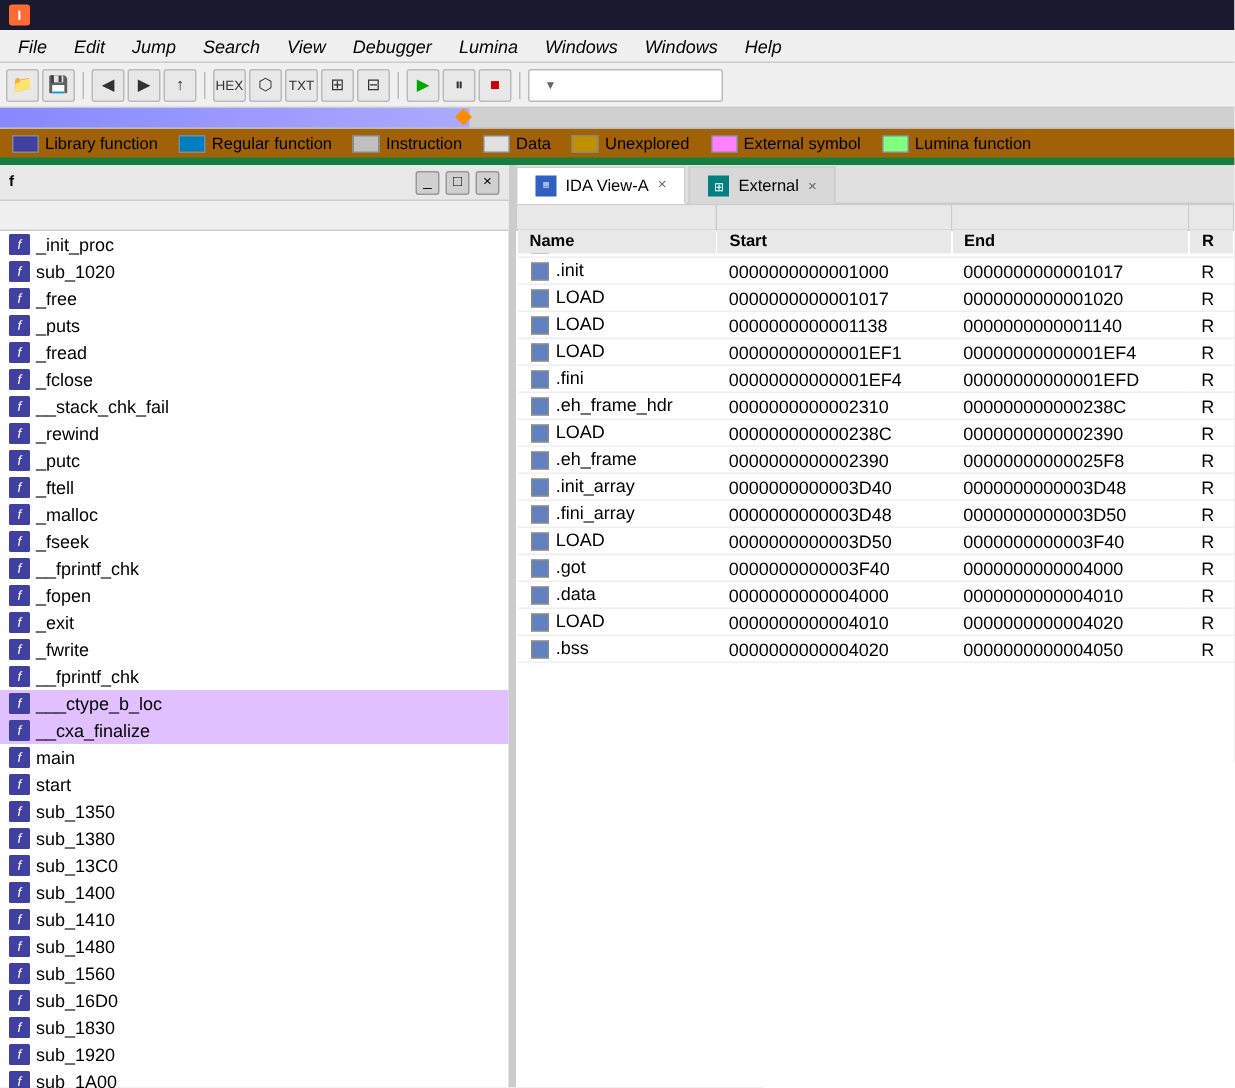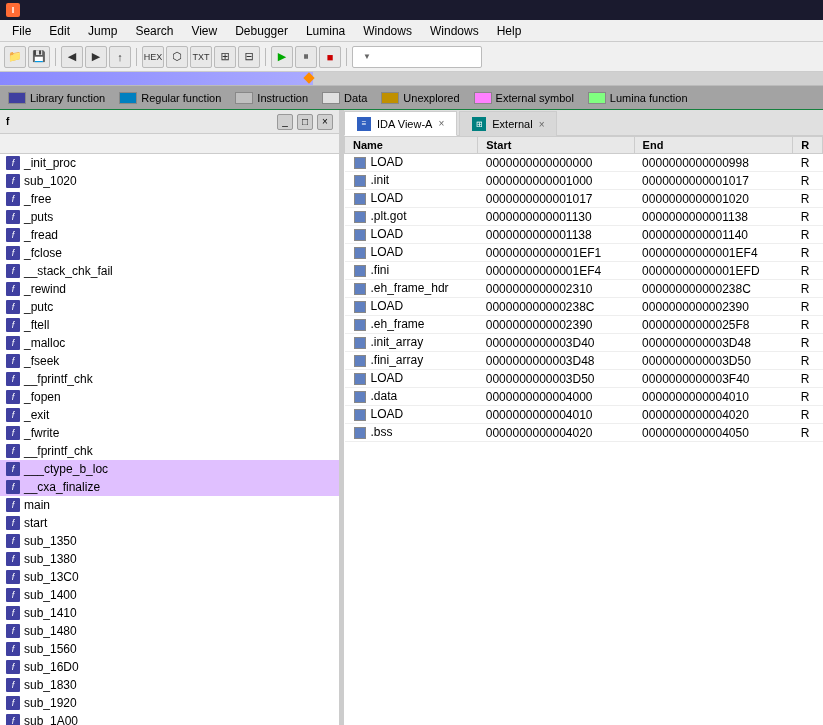--- a/index.html
+++ b/index.html
@@ -21,21 +21,21 @@
     
     #menubar {
       background: #f0f0f0;
       display: flex;
       padding: 2px 4px;
       gap: 2px;
       border-bottom: 1px solid #ccc;
       height: 22px;
       align-items: center;
     }
-    .menu-item { padding: 2px 8px; font-size: 12px; cursor: pointer; border-radius: 2px; }
+    .menu-item { padding: 2px 8px; font-size: 12px; cursor: pointer; border-radius: 2px; font-style: italic; }
 
     
     #toolbar {
       background: #f0f0f0;
       border-bottom: 1px solid #ccc;
       padding: 2px 4px;
       display: flex;
       align-items: center;
       gap: 2px;
       height: 30px;
@@ -76,22 +76,22 @@
       position: absolute;
       top: 2px;
       left: 37%;
       width: 8px; height: 8px;
       background: #ff8c00;
       transform: rotate(45deg);
     }
 
     
     #legend {
-      background: #a3a3a3;
-      border-bottom: 1px solid #15803d;
+      background: #a16207;
+      border-bottom: 5px solid #15803d;
       padding: 3px 8px;
       display: flex;
       align-items: center;
       gap: 14px;
       height: 24px;
       font-size: 11px;
     }
     .legend-item { display: flex; align-items: center; gap: 4px; cursor: pointer; }
     .legend-color { width: 18px; height: 12px; border: 1px solid #888; }
 
@@ -194,21 +194,21 @@
     }
     table { width: 100%; border-collapse: collapse; font-size: 12px; }
     thead tr { background: #e8e8e8; }
     th {
       padding: 2px 8px;
       border: 1px solid #ccc;
       text-align: left;
       font-weight: bold;
       font-size: 11px;
       position: sticky;
-      top: 0;
+      top: 16px;
       background: #e8e8e8;
     }
     td {
       padding: 1px 8px;
       border-bottom: 1px solid #eee;
       height: 18px;
       font-size: 12px;
       white-space: nowrap;
     }
     tr.selected td { background: #3060c0; color: white; }
@@ -507,28 +507,20 @@
               <td><span class="seg-icon">
                   <span class="seg-icon-box blue"></span>
                 </span>LOAD</td>
               <td>0000000000001017</td>
               <td>0000000000001020</td>
               <td>R</td>
             </tr>
             <tr>
               <td><span class="seg-icon">
                   <span class="seg-icon-box blue"></span>
-                </span>.plt.got</td>
-              <td>0000000000001130</td>
-              <td>0000000000001138</td>
-              <td>R</td>
-            </tr>
-            <tr>
-              <td><span class="seg-icon">
-                  <span class="seg-icon-box blue"></span>
                 </span>LOAD</td>
               <td>0000000000001138</td>
               <td>0000000000001140</td>
               <td>R</td>
             </tr>
             <tr>
               <td><span class="seg-icon">
                   <span class="seg-icon-box blue"></span>
                 </span>LOAD</td>
               <td>00000000000001EF1</td>
@@ -587,20 +579,28 @@
               <td><span class="seg-icon">
                   <span class="seg-icon-box blue"></span>
                 </span>LOAD</td>
               <td>0000000000003D50</td>
               <td>0000000000003F40</td>
               <td>R</td>
             </tr>
             <tr>
               <td><span class="seg-icon">
                   <span class="seg-icon-box blue"></span>
+                </span>.got</td>
+              <td>0000000000003F40</td>
+              <td>0000000000004000</td>
+              <td>R</td>
+            </tr>
+            <tr>
+              <td><span class="seg-icon">
+                  <span class="seg-icon-box blue"></span>
                 </span>.data</td>
               <td>0000000000004000</td>
               <td>0000000000004010</td>
               <td>R</td>
             </tr>
             <tr>
               <td><span class="seg-icon">
                   <span class="seg-icon-box blue"></span>
                 </span>LOAD</td>
               <td>0000000000004010</td>

